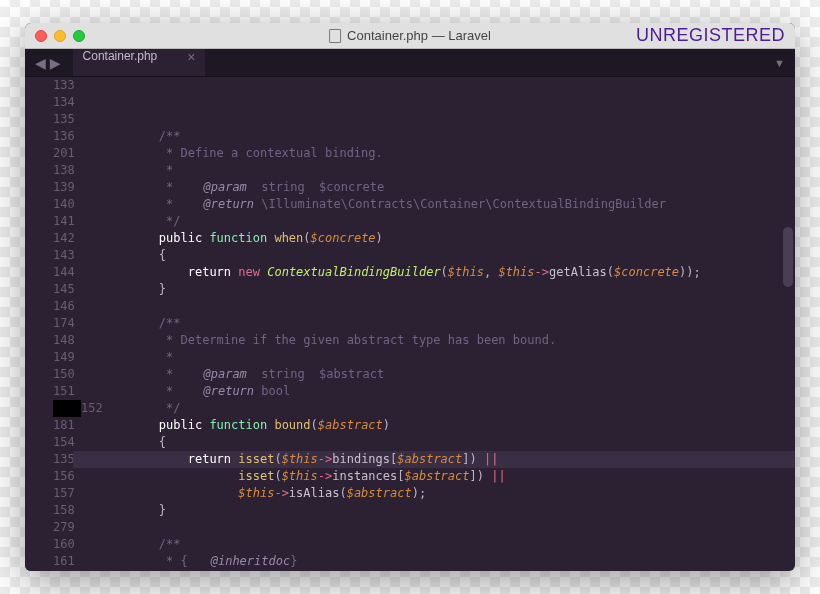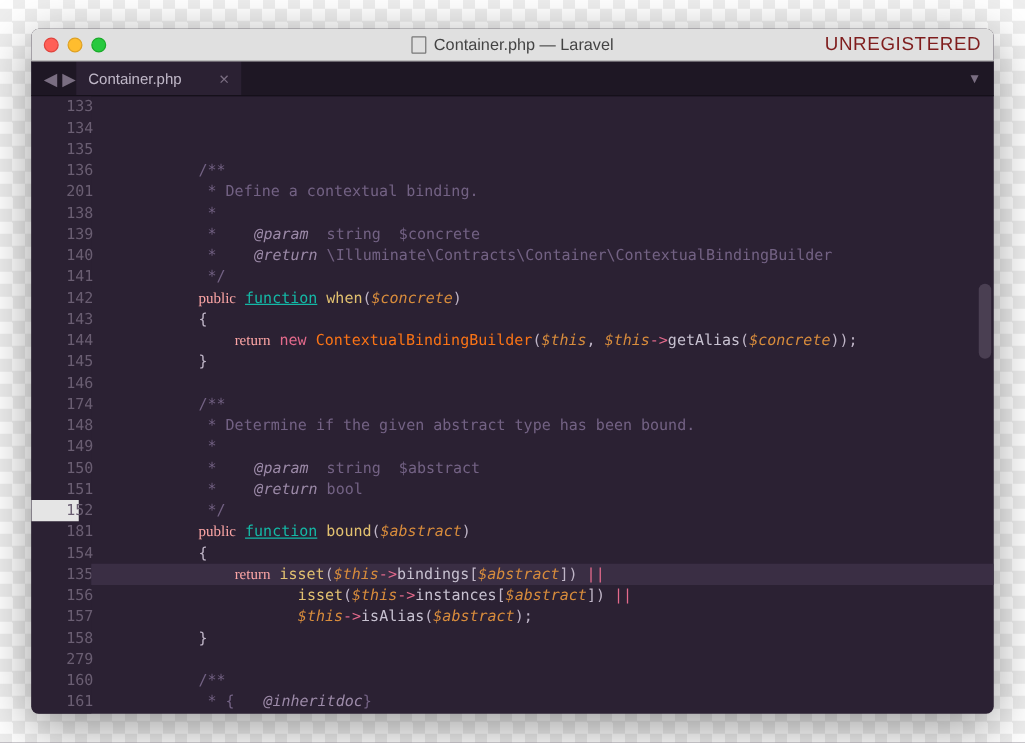--- a/index.html
+++ b/index.html
@@ -27,56 +27,56 @@
 .dot { width: 12px; height: 12px; border-radius: 50%; }
 .dot.red { background: #ff5f56; border: 1px solid #e0443e; }
 .dot.yellow { background: #ffbd2e; border: 1px solid #dea123; }
 .dot.green { background: #27c93f; border: 1px solid #1aab29; }
 .titlecenter {
   position: absolute; left: 50%; transform: translateX(-50%);
   display: flex; align-items: center; gap: 6px;
   font-size: 13px; color: #444;
 }
 .file-icon { width: 12px; height: 14px; border: 1px solid #777; border-radius: 1px; position: relative; }
-.unreg { font-size: 15px; color: #7f1d1d; letter-spacing: 0.5px; margin-left: auto; }
+.unreg { font-size: 18px; color: #4c1d95; letter-spacing: 0.5px; margin-left: auto; }
 .navbar {
   height: 28px; background: #1e1724;
   display: flex; align-items: center;
   border-bottom: 1px solid #15101a;
 }
 .nav-arrows { display: flex; gap: 4px; margin-left: 10px; color: #7a6e82; font-size: 14px; }
 .nav-arrows span { cursor: pointer; }
 .tab {
-  height: 100%; display: flex; align-items: center;
-  background: #2b2133; margin-left: 0;
+  height: 100%; display: flex; 
+  background: #2b2133; margin-left: 12px;
   padding: 0 10px; gap: 30px; font-size: 12px; color: #c0b8c8;
 }
 .tab-close { color: #7a6e82; cursor: pointer; font-size: 14px; }
 .nav-menu { margin-left: auto; margin-right: 10px; color: #7a6e82; font-size: 11px; cursor: pointer; }
 .editor {
   flex: 1; display: flex; overflow: hidden;
   font-family: Menlo, Monaco, Consolas, monospace;
   font-size: 12px; line-height: 17px;
 }
 .gutter {
   width: 48px; background: #2b2133; text-align: right;
   padding-right: 10px; color: #6a5e72;
 }
 .code { flex: 1; white-space: pre; position: relative; }
 .line { height: 17px; padding-left: 28px; }
 .hl { background: #3a2e44; }
-.gutter .hl { background: #e5e5e5; }
+.gutter .hl { background: #000000; margin-left: 28px; }
 .c-comment { color: #736284; }
 .c-tag { color: #9c8aa8; font-style: italic; margin-left: 23px; }
-.c-keyword { color: #fca5a5; font-family: Liberation Serif, serif; }
-.c-storage { color: #14b8a6; text-decoration: underline; }
+.c-keyword { color: #ffffff; }
+.c-storage { color: #86efac; }
 .c-name { color: #e2c170; }
 .c-var { color: #d88c3c; font-style: italic; }
 .c-punc { color: #bfb5c7; }
-.c-type { color: #f97316; }
+.c-type { color: #bef264; font-style: italic; }
 .c-op { color: #e46a8c; }
 .c-call { color: #c7c1d0; }
 .scrollbar {
   position: absolute; right: 2px; top: 150px; width: 10px; height: 60px;
   background: #4a3f52; border-radius: 5px;
 }
 </style>
 </head>
 <body>
 

